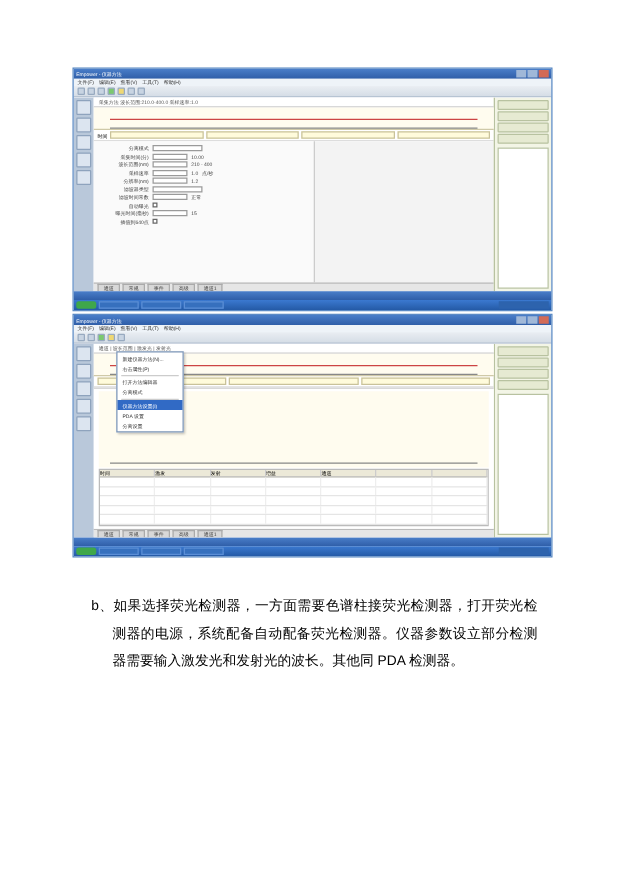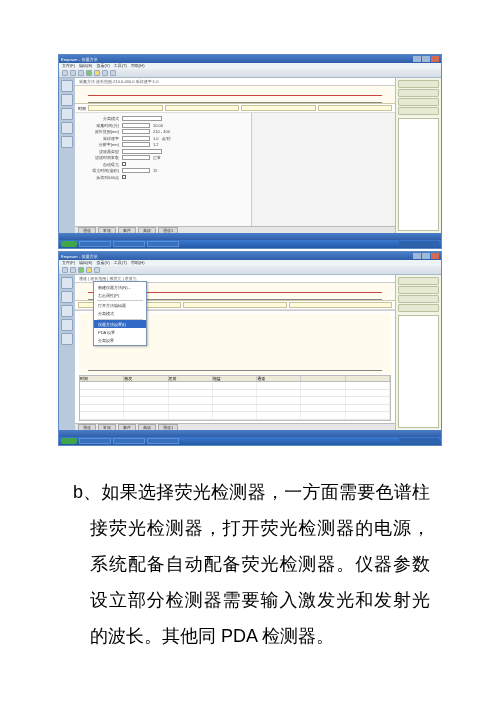--- a/index.html
+++ b/index.html
@@ -163,21 +163,21 @@
   }
   .ghead { height:6px; background:#ece9d8; border-bottom:0.5px solid #bbb; display:flex; }
   .gcol { flex:1; border-right:0.5px solid #ccc; }
   .grow { flex:1; border-bottom:0.5px solid #e5e5e5; display:flex; }
   .gcell { flex:1; border-right:0.5px solid #eee; }
   .shot2-mainwrap { flex:1; position:relative; display:flex; flex-direction:column; }
 
   .para {
     margin-top: 28px;
     padding: 0 12px 0 32px;
-    font-size: 18px;
+    font-size: 11px;
     line-height: 2.0;
     color: #000;
     text-align: justify;
     text-indent: -17px;
   }
 </style>
 </head>
 <body>
 
 <div class="shot">

